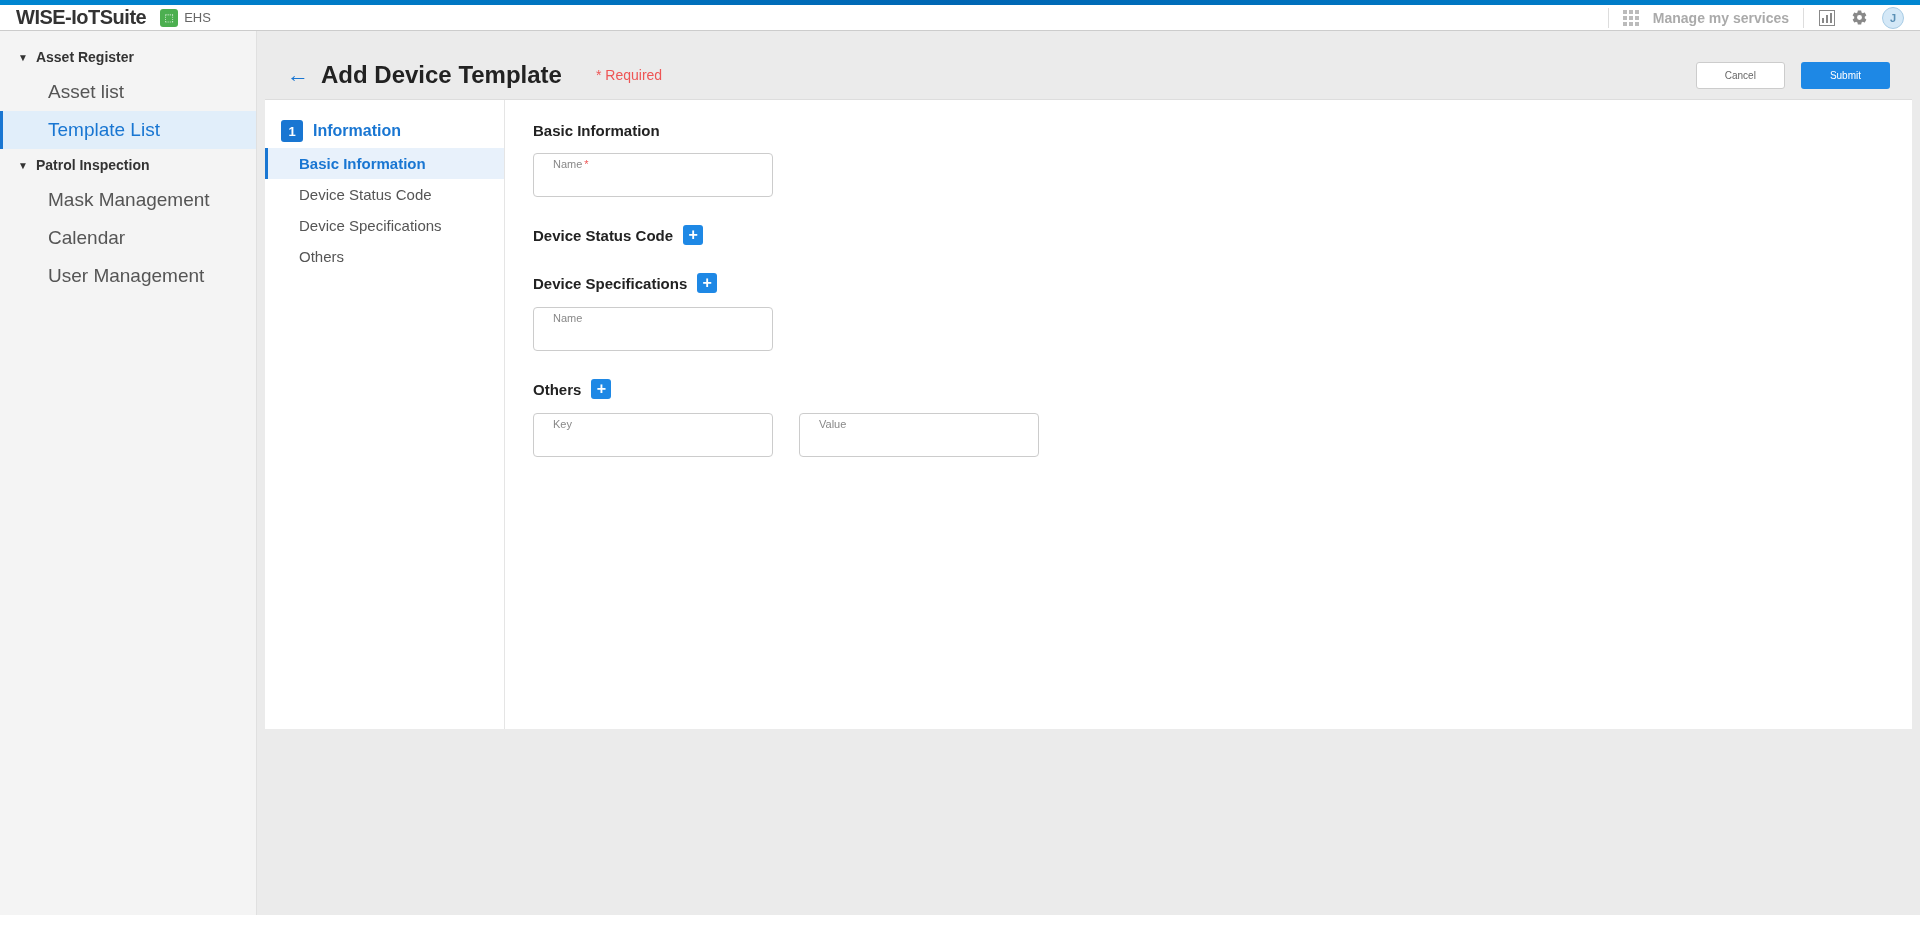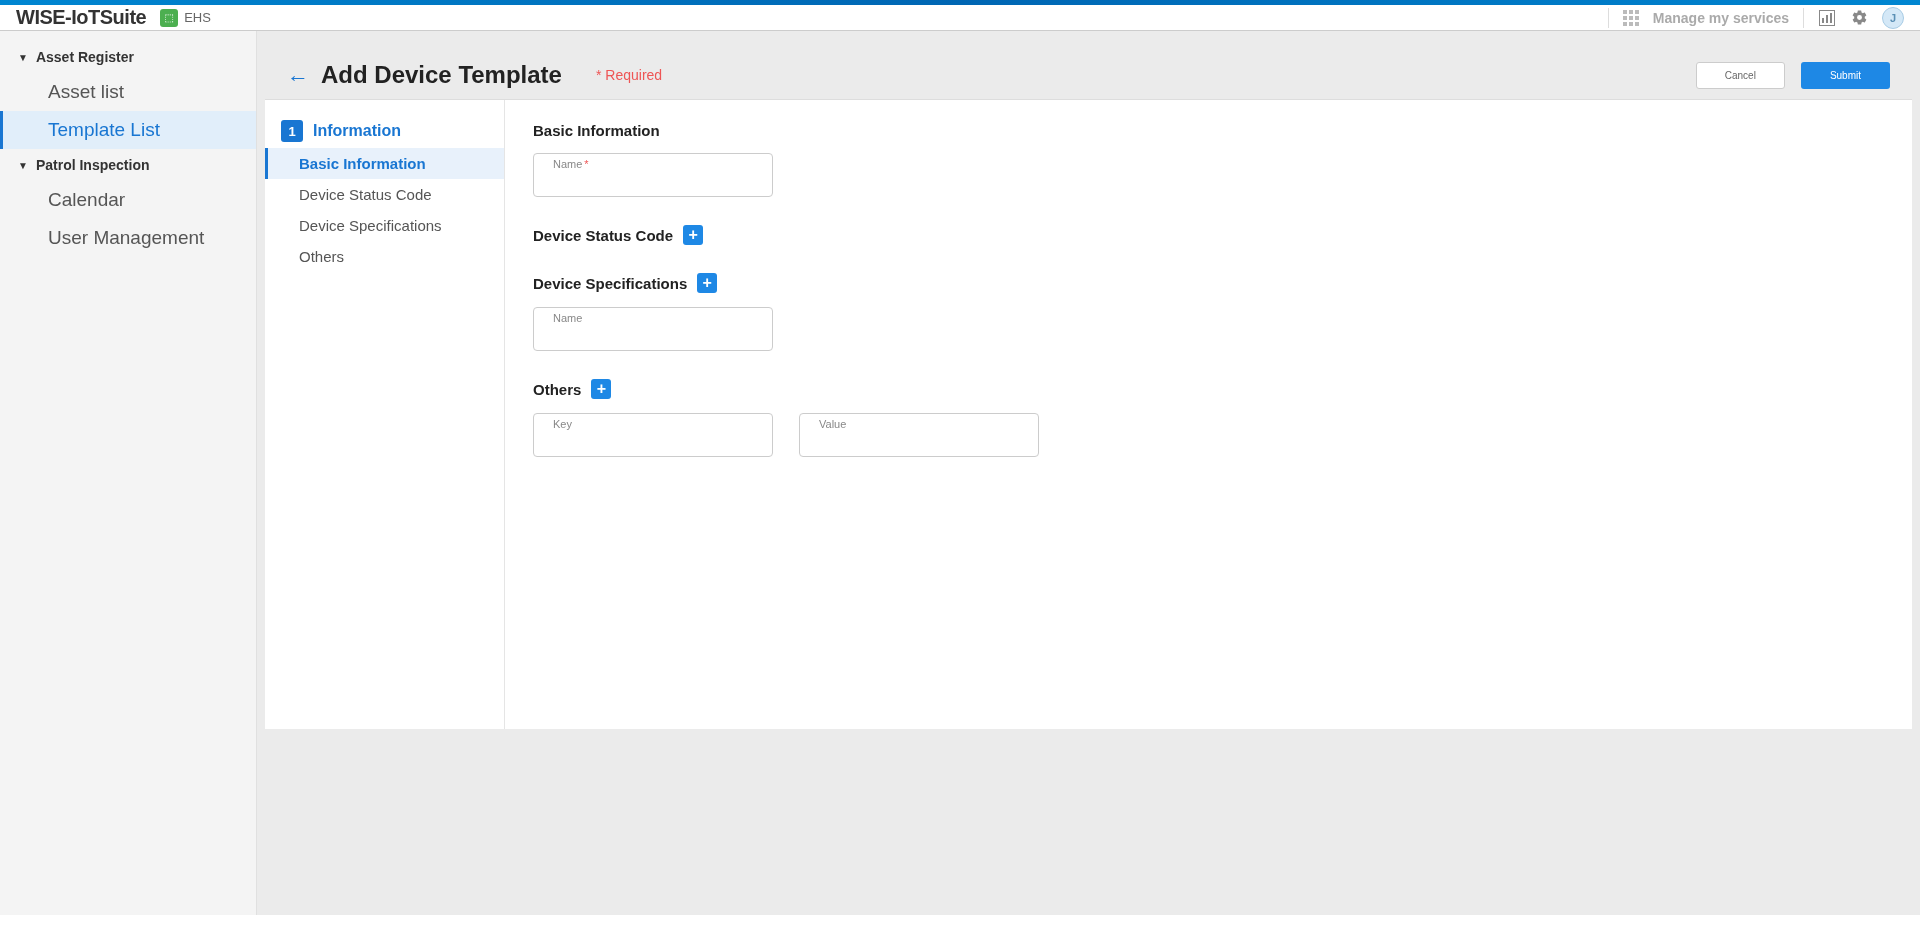--- a/index.html
+++ b/index.html
@@ -120,20 +120,21 @@
       <span class="caret">▼</span>
       <span>Asset Register</span>
     </div>
     <div class="side-item">Asset list</div>
     <div class="side-item active">Template List</div>
 
     <div class="side-group-header">
       <span class="caret">▼</span>
       <span>Patrol Inspection</span>
     </div>
+    <div class="side-item">Mask Management</div>
     <div class="side-item">Calendar</div>
     <div class="side-item">User Management</div>
   </div>
 
   <div class="main">
     <div class="page-header">
       <span class="back-arrow">←</span>
       <span class="page-title">Add Device Template</span>
       <span class="required-hint">* Required</span>
       <div class="page-actions">

